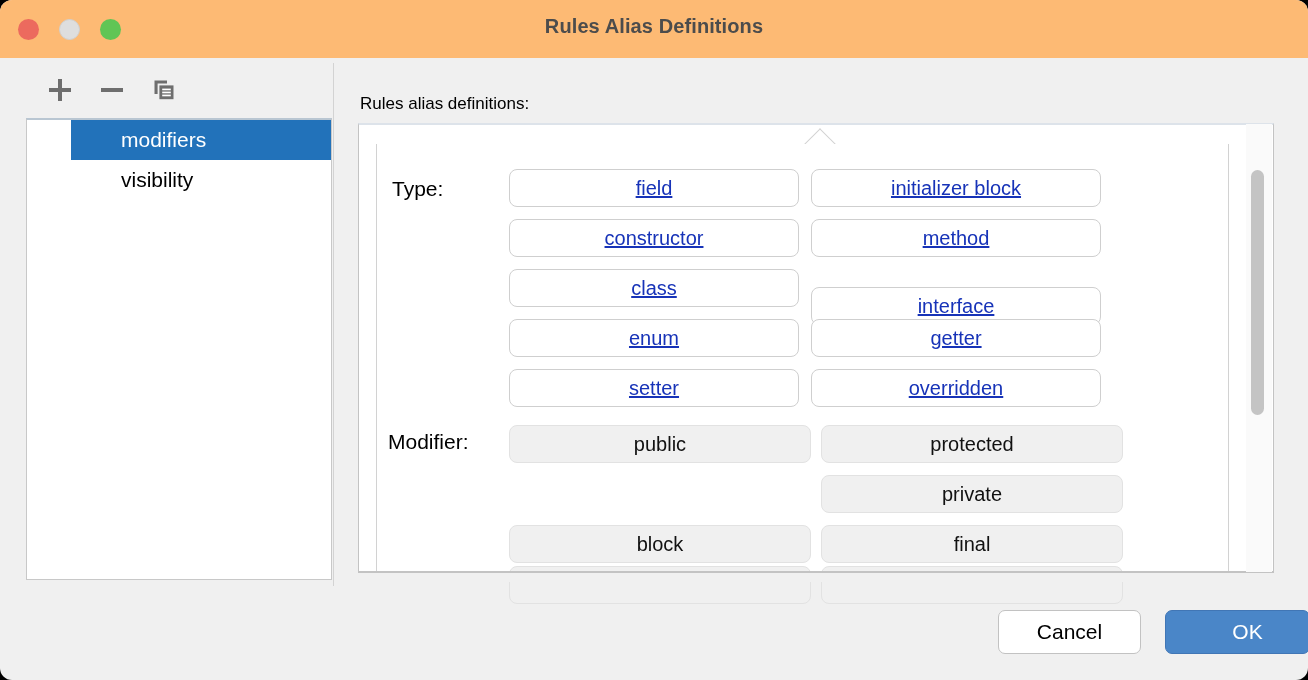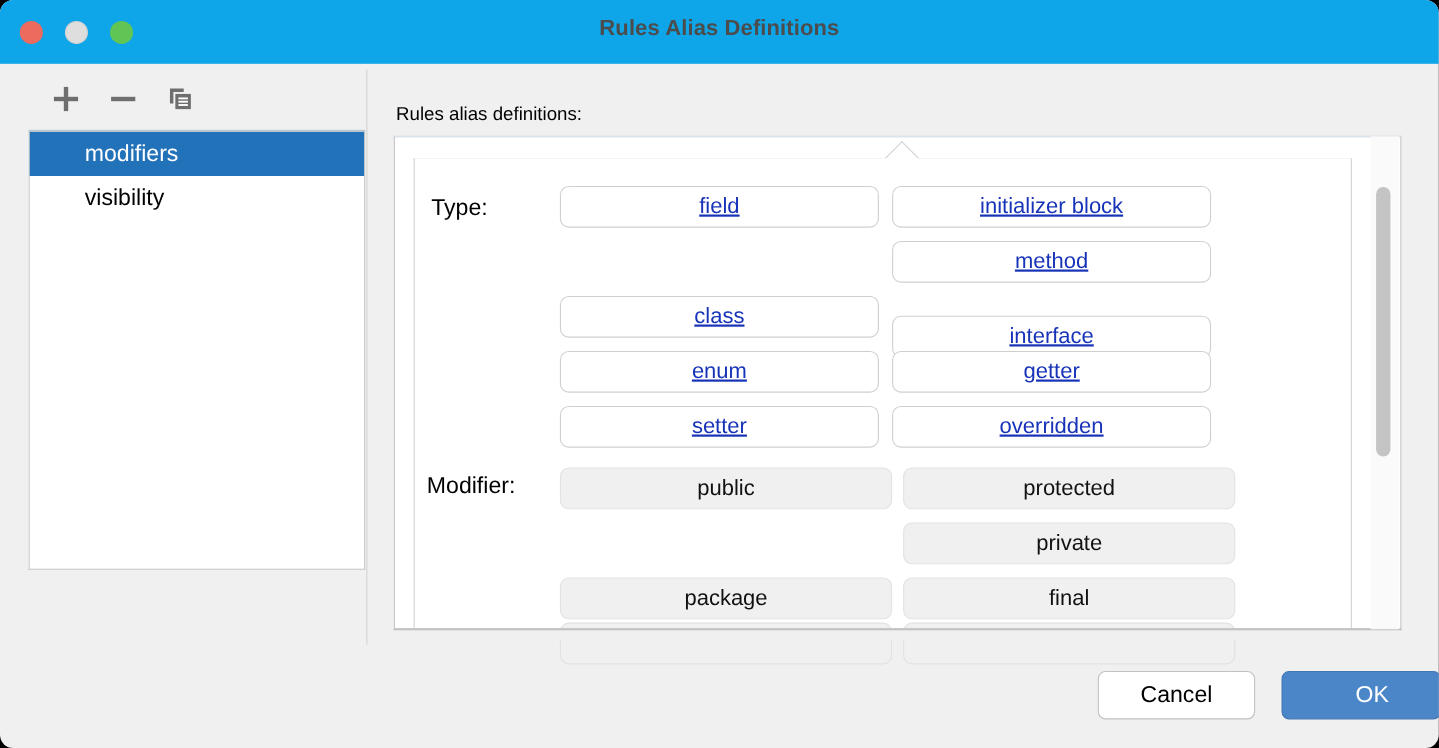--- a/index.html
+++ b/index.html
@@ -8,21 +8,21 @@
 
   
   #window{
     position:absolute;left:0;top:0;width:1308px;height:680px;
     background:#f0f0f0;border-radius:12px;overflow:hidden;
   }
 
   
   #titlebar{
     position:absolute;left:0;top:0;width:1308px;height:58px;
-    background:#0ea5e9;
+    background:#fdba74;
   }
   #traffic{position:absolute;left:18px;top:19px;display:flex;gap:20px;}
   .light{width:21px;height:21px;border-radius:50%;box-sizing:border-box;}
   .light.red{background:#ec6a5e;}
   .light.yellow{background:#dedede;border:1px solid #d0d0d0;}
   .light.green{background:#61c555;}
   #title{
     position:absolute;left:0;top:15px;width:1308px;text-align:center;
     font-size:20px;font-weight:bold;color:#4c4c4c;letter-spacing:0.1px;
   }
@@ -31,23 +31,24 @@
   #toolbar{position:absolute;left:34px;top:74px;display:flex;gap:0;}
   .tbtn{width:52px;height:32px;display:flex;align-items:center;justify-content:center;}
   .glyph-plus{position:relative;width:22px;height:22px;}
   .glyph-plus:before,.glyph-plus:after{content:"";position:absolute;background:#6e6e6e;}
   .glyph-plus:before{left:0;top:9px;width:22px;height:4px;}
   .glyph-plus:after{left:9px;top:0;width:4px;height:22px;}
   .glyph-minus{width:22px;height:4px;background:#6e6e6e;}
   .glyph-copy{position:relative;width:22px;height:22px;}
 
   #list{
-    position:absolute;left:26px;top:118px;width:306px;height:400px;
+    position:absolute;left:26px;top:118px;width:306px;height:462px;
     background:#fff;border:1px solid #c8c8c8;box-sizing:border-box;
     border-top:2px solid #b9c6d2;
+    padding-left:44px;
   }
   .listrow{height:40px;display:flex;align-items:center;padding-left:50px;
            font-size:21px;color:#000;box-sizing:border-box;}
   .listrow.selected{background:#2272ba;color:#fff;}
 
   #vsep{position:absolute;left:333px;top:63px;width:1px;height:523px;background:#d3d3d3;}
 
   
   #rules-label{
     position:absolute;left:360px;top:94px;font-size:17px;color:#000;
@@ -145,32 +146,33 @@
     <div class="cardtop-l"></div>
     <div class="cardtop-r"></div>
     <div id="card"></div>
   </div>
 
   <div class="rowlabel" id="type-label">Type:</div>
   <div class="rowlabel" id="mod-label">Modifier:</div>
 
   <div class="pill type" style="left:509px;top:169px">field</div>
   <div class="pill type" style="left:811px;top:169px">initializer block</div>
+  <div class="pill type" style="left:509px;top:219px">constructor</div>
   <div class="pill type" style="left:811px;top:219px">method</div>
   <div class="pill type" style="left:509px;top:269px">class</div>
   <div class="pill type" style="left:811px;top:287px">interface</div>
   <div class="pill type" style="left:509px;top:319px">enum</div>
   <div class="pill type" style="left:811px;top:319px">getter</div>
   <div class="pill type" style="left:509px;top:369px">setter</div>
   <div class="pill type" style="left:811px;top:369px">overridden</div>
 
   <div class="pill mod" style="left:509px;top:425px">public</div>
   <div class="pill mod" style="left:821px;top:425px">protected</div>
   <div class="pill mod" style="left:821px;top:475px">private</div>
-  <div class="pill mod" style="left:509px;top:525px">package</div>
+  <div class="pill mod" style="left:509px;top:525px">block</div>
   <div class="pill mod" style="left:821px;top:525px">final</div>
 
   <div class="pill mod" style="left:509px;top:566px;height:38px"></div>
   <div class="pill mod" style="left:821px;top:566px;height:38px"></div>
   <div style="position:absolute;left:359px;top:572px;width:914px;height:10px;background:#f0f0f0;"></div>
   <div style="position:absolute;left:358px;top:571px;width:916px;height:2px;background:#c3c3c3;"></div>
 
   <div id="sbtrack">
     <div id="sbthumb" style="left:5px;top:46px;position:absolute"></div>
   </div>

